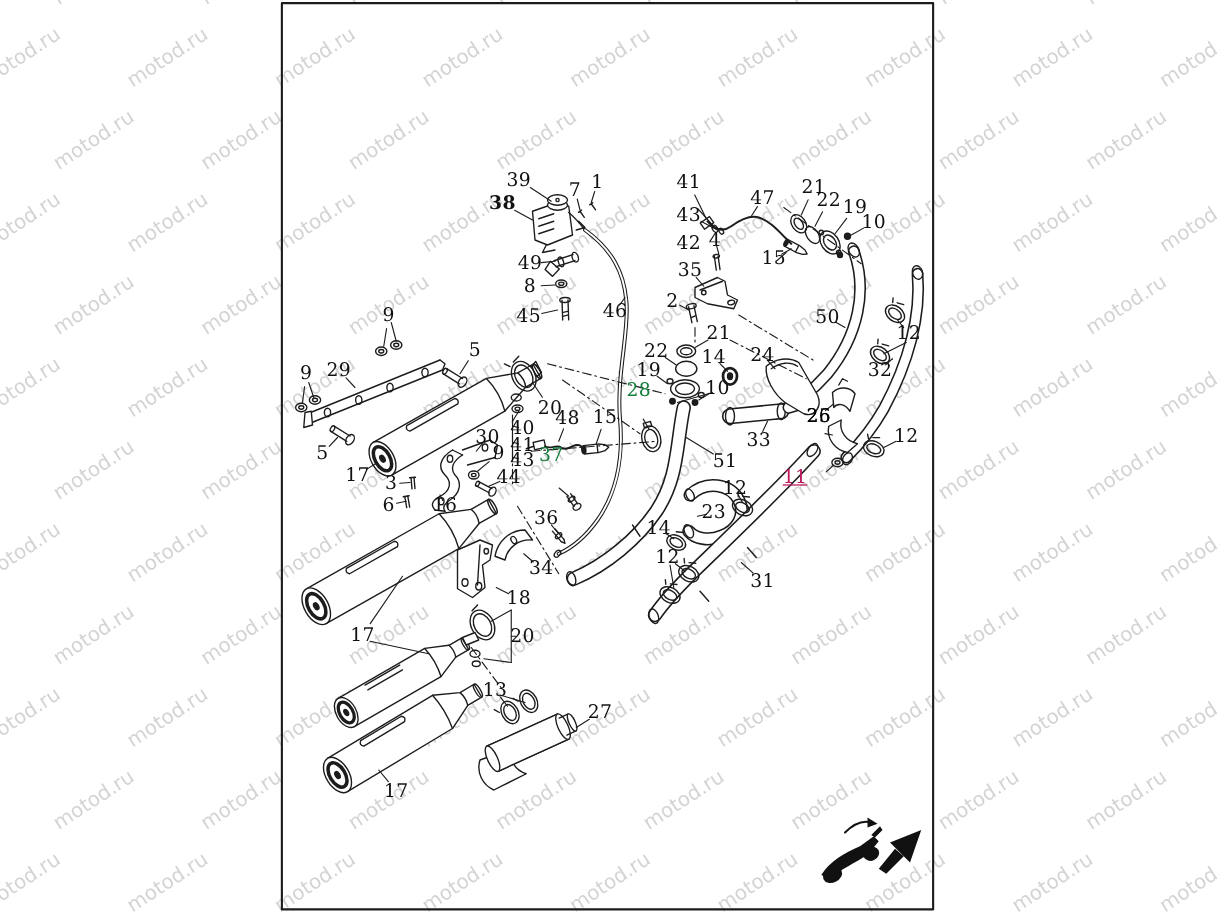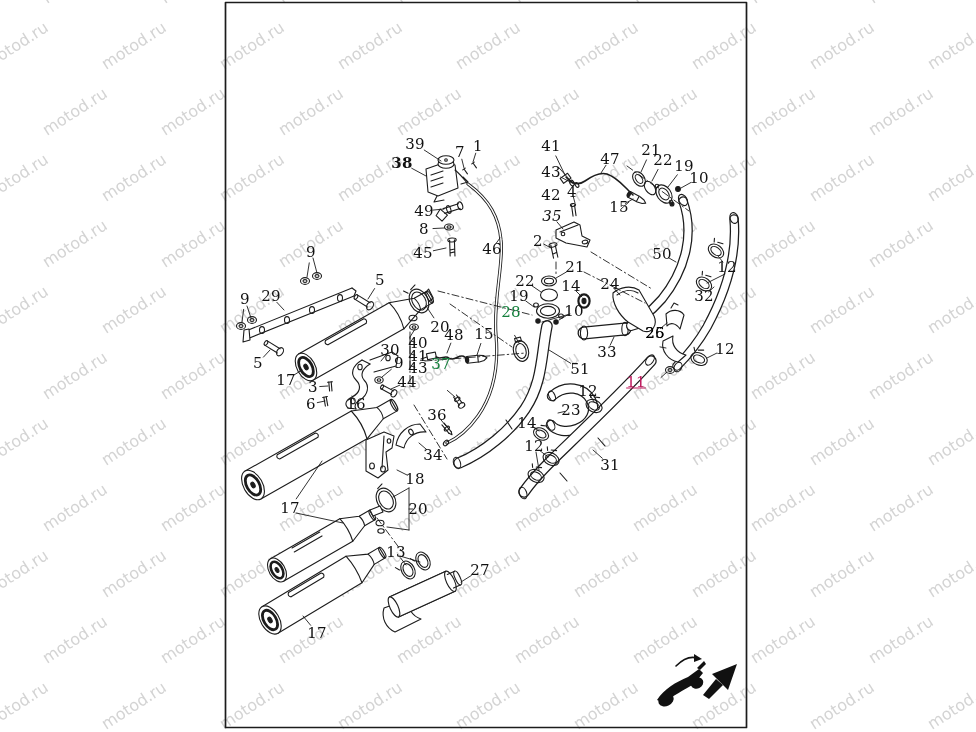--- a/index.html
+++ b/index.html
@@ -630,21 +630,21 @@
     <div class="plabel" style="left: 551px; top: 159px; color: rgb(17, 17, 17); margin-top: 36px;">42</div>
     <div class="plabel" style="left: 551px; top: 172px; color: rgb(17, 17, 17);">43</div>
     <div class="plabel" style="left: 610px; top: 159px; color: rgb(17, 17, 17);">47</div>
     <div class="plabel" style="left: 651px; top: 150px; color: rgb(17, 17, 17);">21</div>
     <div class="plabel" style="left: 663px; top: 160px; color: rgb(17, 17, 17);">22</div>
     <div class="plabel" style="left: 684px; top: 166px; color: rgb(17, 17, 17);">19</div>
     <div class="plabel" style="left: 699px; top: 178px; color: rgb(17, 17, 17);">10</div>
     <div class="plabel" style="left: 619px; top: 207px; color: rgb(17, 17, 17);">15</div>
     <div class="plabel" style="left: 572px; top: 192px; color: rgb(17, 17, 17);">4</div>
     <div class="plabel" style="left: 424px; top: 211px; color: rgb(17, 17, 17);">49</div>
-    <div class="plabel" style="left: 552px; top: 216px; color: rgb(17, 17, 17); font-style: italic;">35</div>
+    <div class="plabel" style="left: 552px; top: 216px; color: rgb(17, 17, 17);">35</div>
     <div class="plabel" style="left: 424px; top: 229px; color: rgb(17, 17, 17);">8</div>
     <div class="plabel" style="left: 538px; top: 241px; color: rgb(17, 17, 17);">2</div>
     <div class="plabel" style="left: 423px; top: 253px; color: rgb(17, 17, 17);">45</div>
     <div class="plabel" style="left: 492px; top: 249px; color: rgb(17, 17, 17);">46</div>
     <div class="plabel" style="left: 575px; top: 267px; color: rgb(17, 17, 17);">21</div>
     <div class="plabel" style="left: 662px; top: 254px; color: rgb(17, 17, 17);">50</div>
     <div class="plabel" style="left: 311px; top: 252px; color: rgb(17, 17, 17);">9</div>
     <div class="plabel" style="left: 245px; top: 299px; color: rgb(17, 17, 17);">9</div>
     <div class="plabel" style="left: 271px; top: 296px; color: rgb(17, 17, 17);">29</div>
     <div class="plabel" style="left: 380px; top: 280px; color: rgb(17, 17, 17);">5</div>

